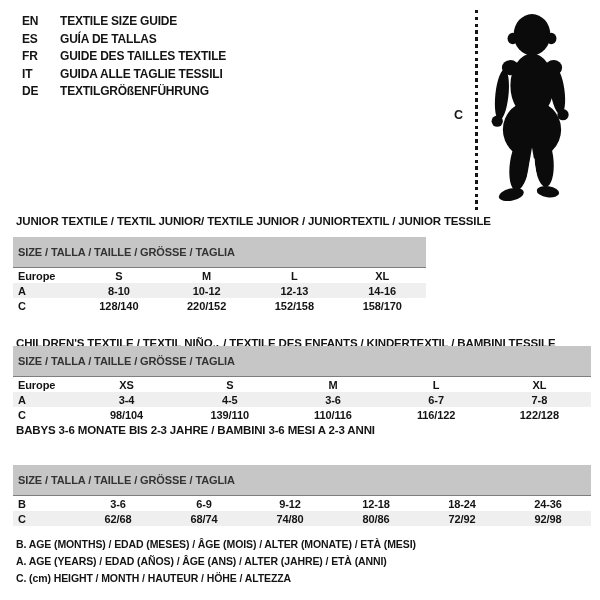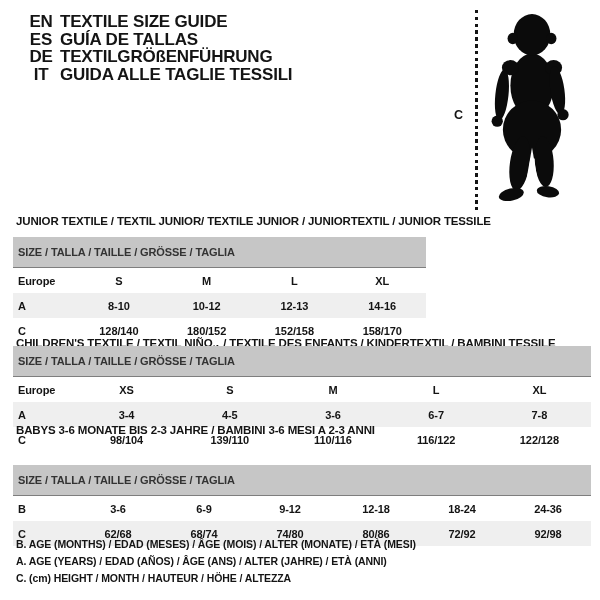--- a/index.html
+++ b/index.html
@@ -4,21 +4,21 @@
 <style>
   html,body{margin:0;padding:0;}
   body{
     width:600px;height:600px;background:#ffffff;position:relative;
     font-family:"Liberation Sans", sans-serif;color:#141414;overflow:hidden;
   }
   .page{position:absolute;inset:0;}
 
   
   .lang-block{position:absolute;top:13px;left:22px;}
-  .lang-row{display:flex;line-height:17.5px;font-weight:bold;font-size:17px;letter-spacing:-0.2px;text-align:center;}
+  .lang-row{display:flex;line-height:17.5px;font-weight:bold;font-size:12px;letter-spacing:-0.2px;}
   .lang-code{width:38px;flex:0 0 38px;}
 
   
   .figure-area{position:absolute;top:6px;left:448px;width:148px;height:208px;}
   .dash-line{position:absolute;left:27px;top:4px;width:2.5px;height:200px;
     background:repeating-linear-gradient(to bottom,#141414 0 3.5px,transparent 3.5px 6.8px);}
   .c-label{position:absolute;left:6px;top:102px;font-weight:bold;font-size:12.5px;}
   svg.baby{position:absolute;left:37px;top:2px;}
 
   
@@ -29,21 +29,21 @@
   .sub{font-size:8px;vertical-align:sub;}
 
   
   table.size-table{position:absolute;left:13px;border-collapse:collapse;table-layout:fixed;
     font-size:11px;font-weight:bold;letter-spacing:-0.1px;}
   #t1{top:237px;width:413px;}
   #t2{top:346px;width:578px;}
   #t3{top:465px;width:578px;}
   table.size-table th{background:#c6c6c6;color:#333333;text-align:left;font-weight:bold;
     height:30px;padding:0 9px 0 5px;border-bottom:1.5px solid #7e7e7e;font-size:11px;letter-spacing:-0.1px;}
-  table.size-table td{height:25px;text-align:center;padding:0;}
+  table.size-table td{height:15px;text-align:center;padding:0;}
   table.size-table td.rl{text-align:left;padding-left:5px;}
   table.size-table tbody tr:nth-child(even){background:#efefef;}
 
   
   .legend{position:absolute;left:16px;top:536px;font-size:10.5px;font-weight:bold;line-height:17.2px;letter-spacing:-0.1px;}
 </style>
 </head>
 <body>
 
 <div class="page">
@@ -51,26 +51,30 @@
   <div class="lang-block">
     <div class="lang-row">
       <span class="lang-code">EN</span>
       <span class="lang-label">TEXTILE SIZE GUIDE</span>
     </div>
     <div class="lang-row">
       <span class="lang-code">ES</span>
       <span class="lang-label">GUÍA DE TALLAS</span>
     </div>
     <div class="lang-row">
+      <span class="lang-code">FR</span>
+      <span class="lang-label">GUIDE DES TAILLES TEXTILE</span>
+    </div>
+    <div class="lang-row">
+      <span class="lang-code">IT</span>
+      <span class="lang-label">GUIDA ALLE TAGLIE TESSILI</span>
+    </div>
+    <div class="lang-row">
       <span class="lang-code">DE</span>
       <span class="lang-label">TEXTILGRÖßENFÜHRUNG</span>
-    </div>
-    <div class="lang-row">
-      <span class="lang-code">IT</span>
-      <span class="lang-label">GUIDA ALLE TAGLIE TESSILI</span>
     </div>
   </div>
 
   <div class="figure-area">
     <span class="c-label">C</span>
     <div class="dash-line"></div>
     <svg class="baby" width="94" height="202" viewBox="0 0 100 210" aria-hidden="true">
       <g fill="#0b0b0b">
         <ellipse cx="50" cy="80" rx="23" ry="34"></ellipse>
         <ellipse cx="27" cy="61" rx="9" ry="8"></ellipse>
@@ -117,21 +121,21 @@
       <tr>
         <td class="rl">A</td>
         <td>8-10</td>
         <td>10-12</td>
         <td>12-13</td>
         <td>14-16</td>
       </tr>
       <tr>
         <td class="rl">C</td>
         <td>128/140</td>
-        <td>180/152</td>
+        <td>220/152</td>
         <td>152/158</td>
         <td>158/170</td>
       </tr>
     </tbody>
   </table>
 
   <div class="sec-title t2">
     <span>CHILDREN'S TEXTILE / TEXTIL NIÑO</span><span class="sub">/A</span><span> / TEXTILE DES ENFANTS / KINDERTEXTIL / BAMBINI TESSILE</span>
   </div>
   <table class="size-table" id="t2">

